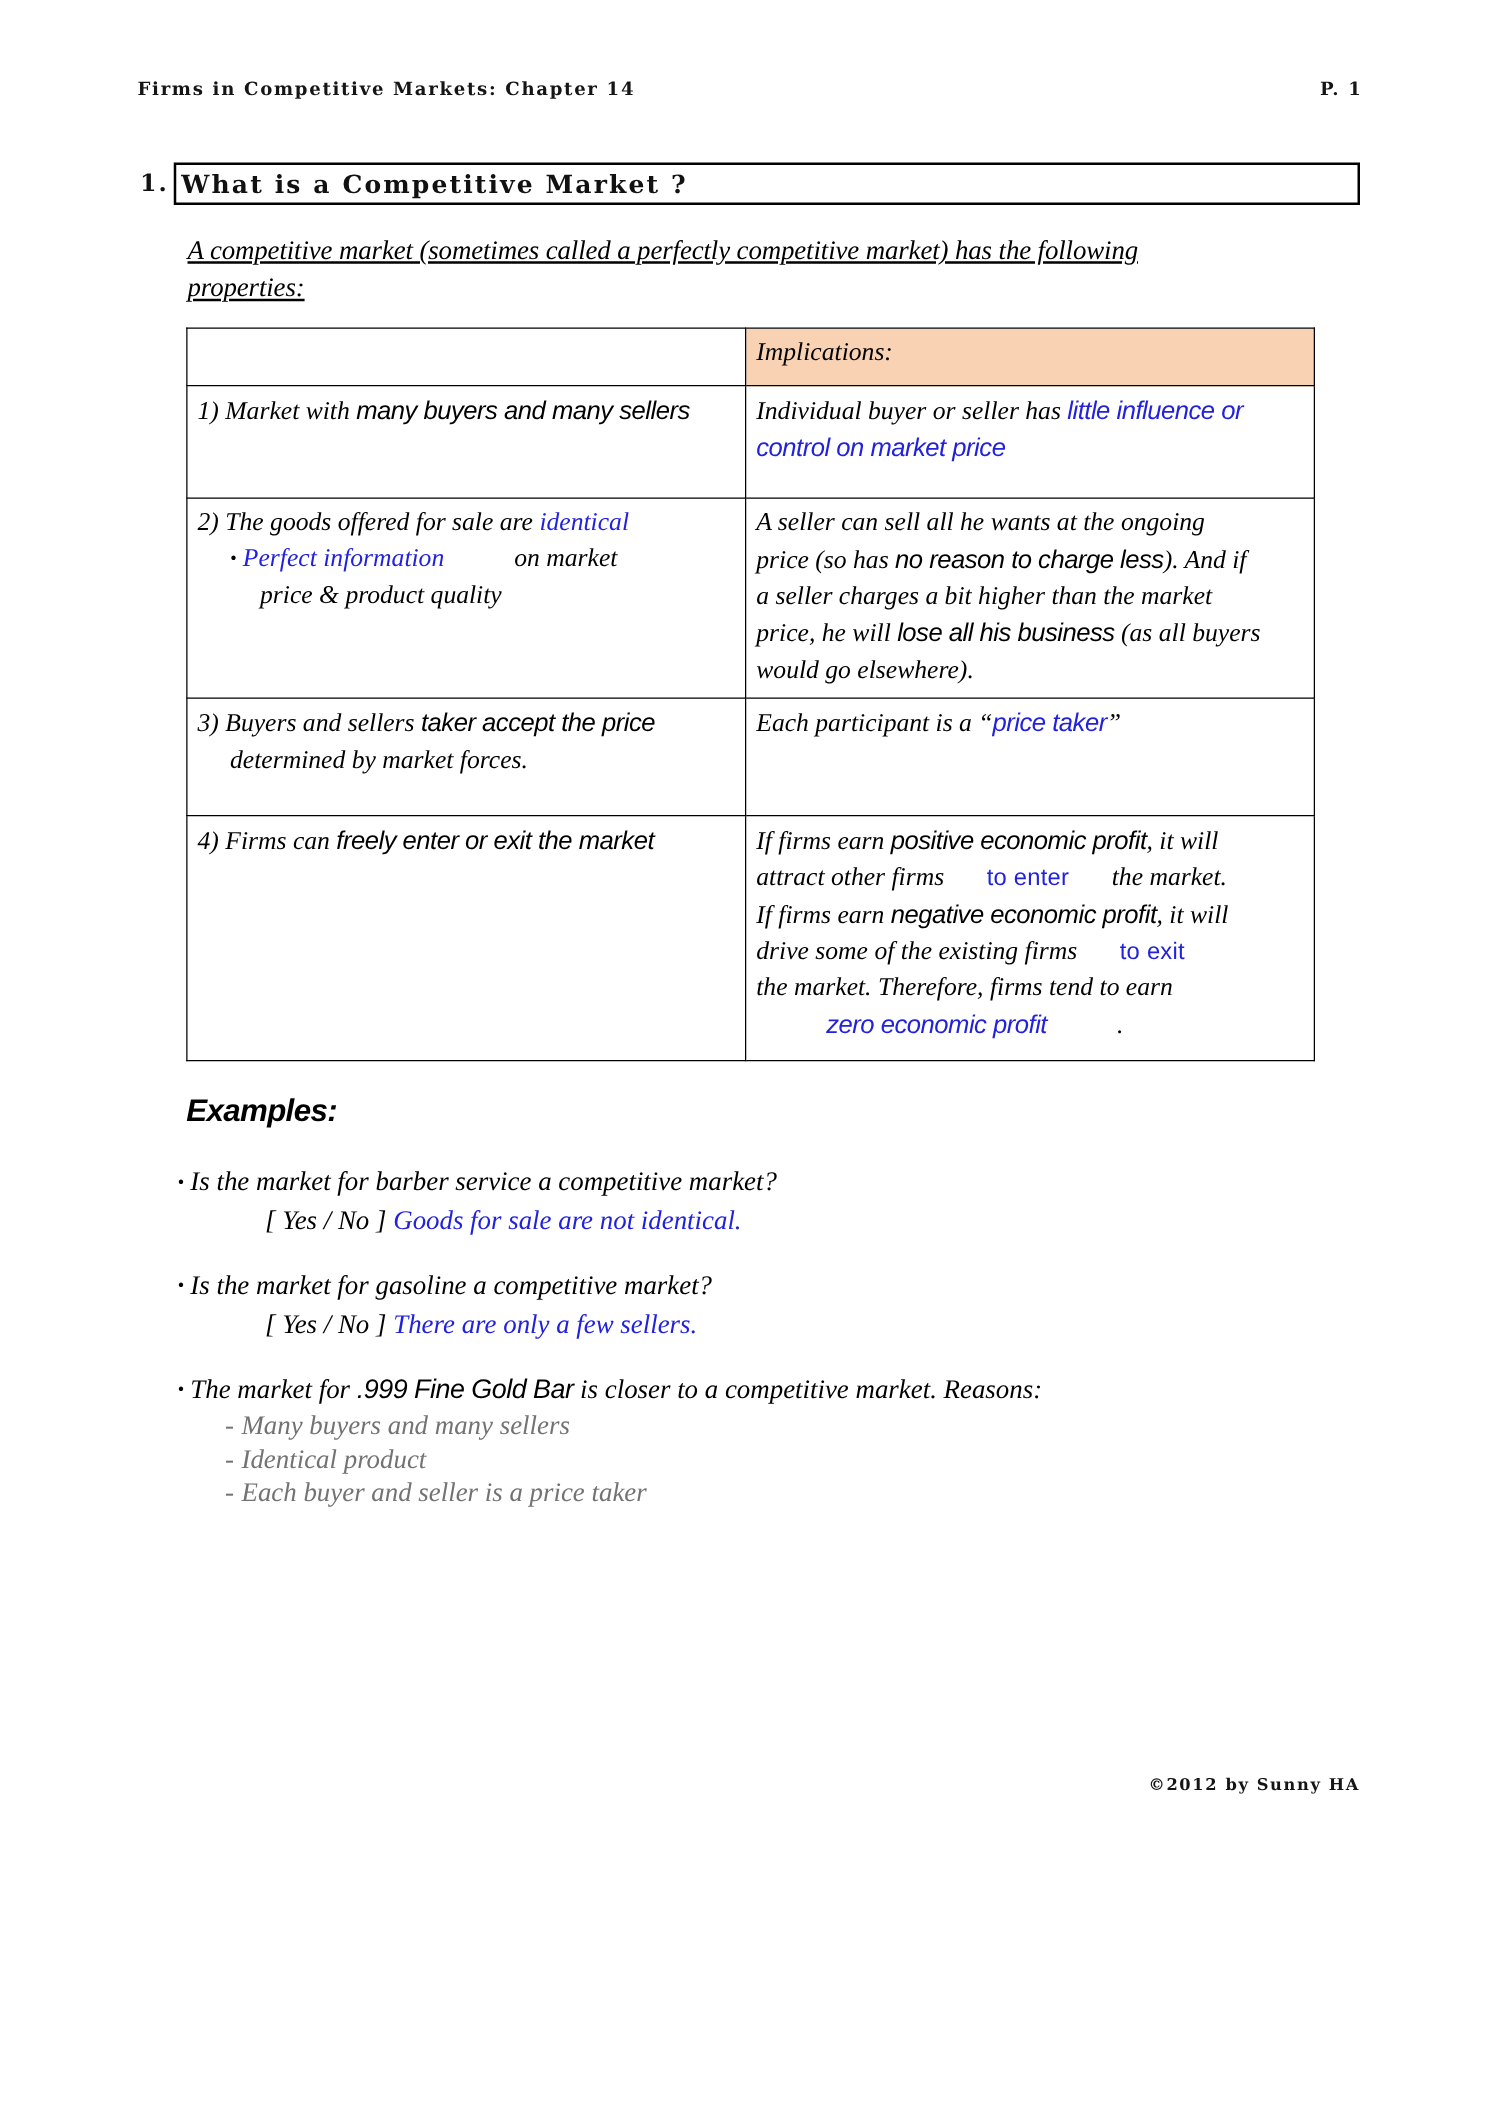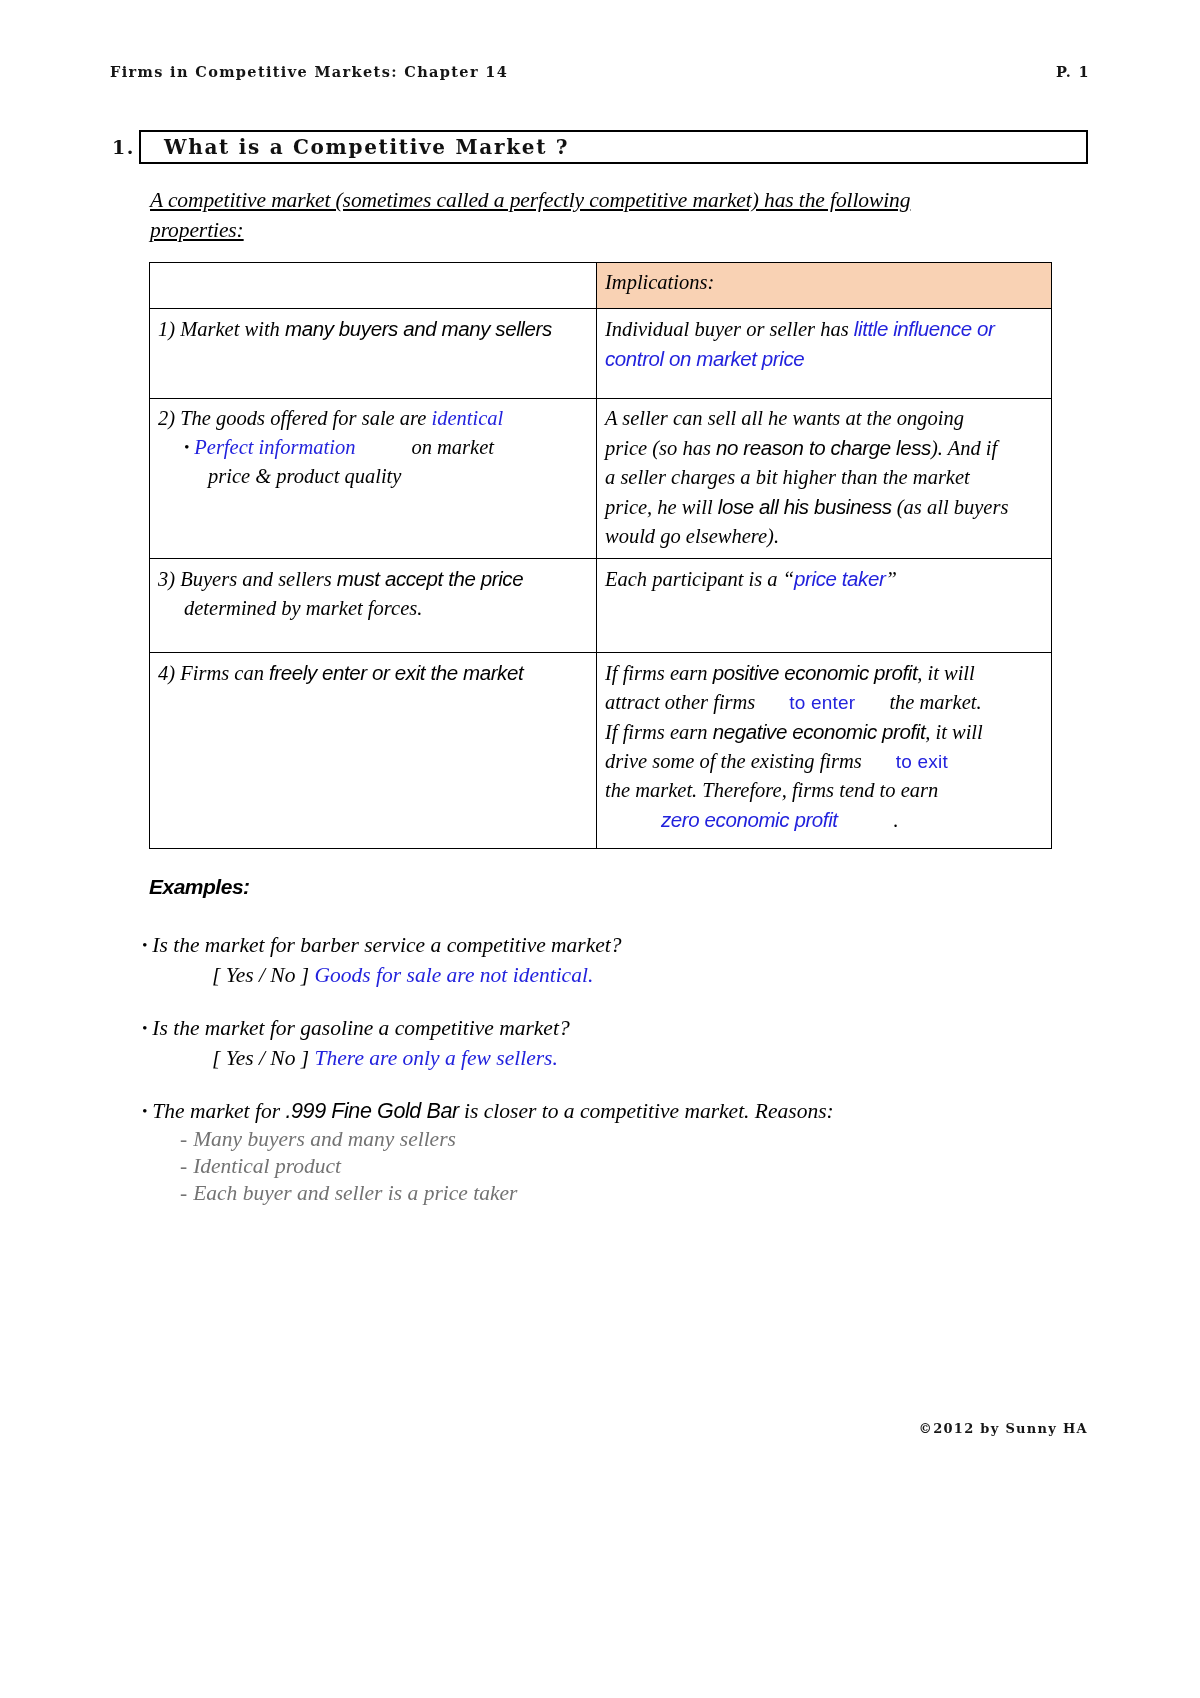--- a/index.html
+++ b/index.html
@@ -70,21 +70,21 @@
     letter-spacing: 1.6px;
     padding-right: 4px;
     line-height: 34px;
     color: #111;
   }
   .sec-box {
     flex: 1;
     border: 2px solid #000;
     height: 34px;
     line-height: 31px;
-    padding-left: 23px;
+    padding-left: 4px;
     box-sizing: border-box;
     font-family: "DejaVu Serif", serif;
     font-size: 20px;
     font-weight: 700;
     letter-spacing: 1.7px;
     color: #111;
     white-space: nowrap;
     overflow: hidden;
   }
 
@@ -166,21 +166,21 @@
   .gap-lg { display: inline-block; width: 56px; }
 
   
   .examples-head {
     position: absolute;
     top: 875px;
     left: 149px;
     font-family: "Liberation Sans", sans-serif;
     font-style: italic;
     font-weight: 700;
-    font-size: 21px;
+    font-size: 25px;
     letter-spacing: -0.5px;
     color: #000;
   }
   .ex-block { position: absolute; left: 142px; width: 900px; }
   .ex1 { top: 930px; }
   .ex2 { top: 1013px; }
   .ex3 { top: 1096px; }
 
   .ex-q {
     font-family: "Liberation Serif", serif;
@@ -258,21 +258,21 @@
         <span>price (so has </span><span class="sq">no reason to charge less</span><span>). And if</span><br>
         <span>a seller charges a bit higher than the market</span><br>
         <span>price, he will </span><span class="sq">lose all his business</span><span> (as all buyers</span><br>
         <span>would go elsewhere).</span>
       </td>
     </tr>
 
     <tr class="r3">
       <td class="col-l">
         <span>3)</span>
-        <span>Buyers and sellers </span><span class="sq">must accept the price</span>
+        <span>Buyers and sellers </span><span class="sq">taker accept the price</span>
         <span class="sub-bullet">determined by market forces.</span>
       </td>
       <td class="col-r">
         <span>Each participant is a </span><span>“</span><span class="bl sq">price taker</span><span>”</span>
       </td>
     </tr>
 
     <tr class="r4">
       <td class="col-l">
         <span>4)</span>

